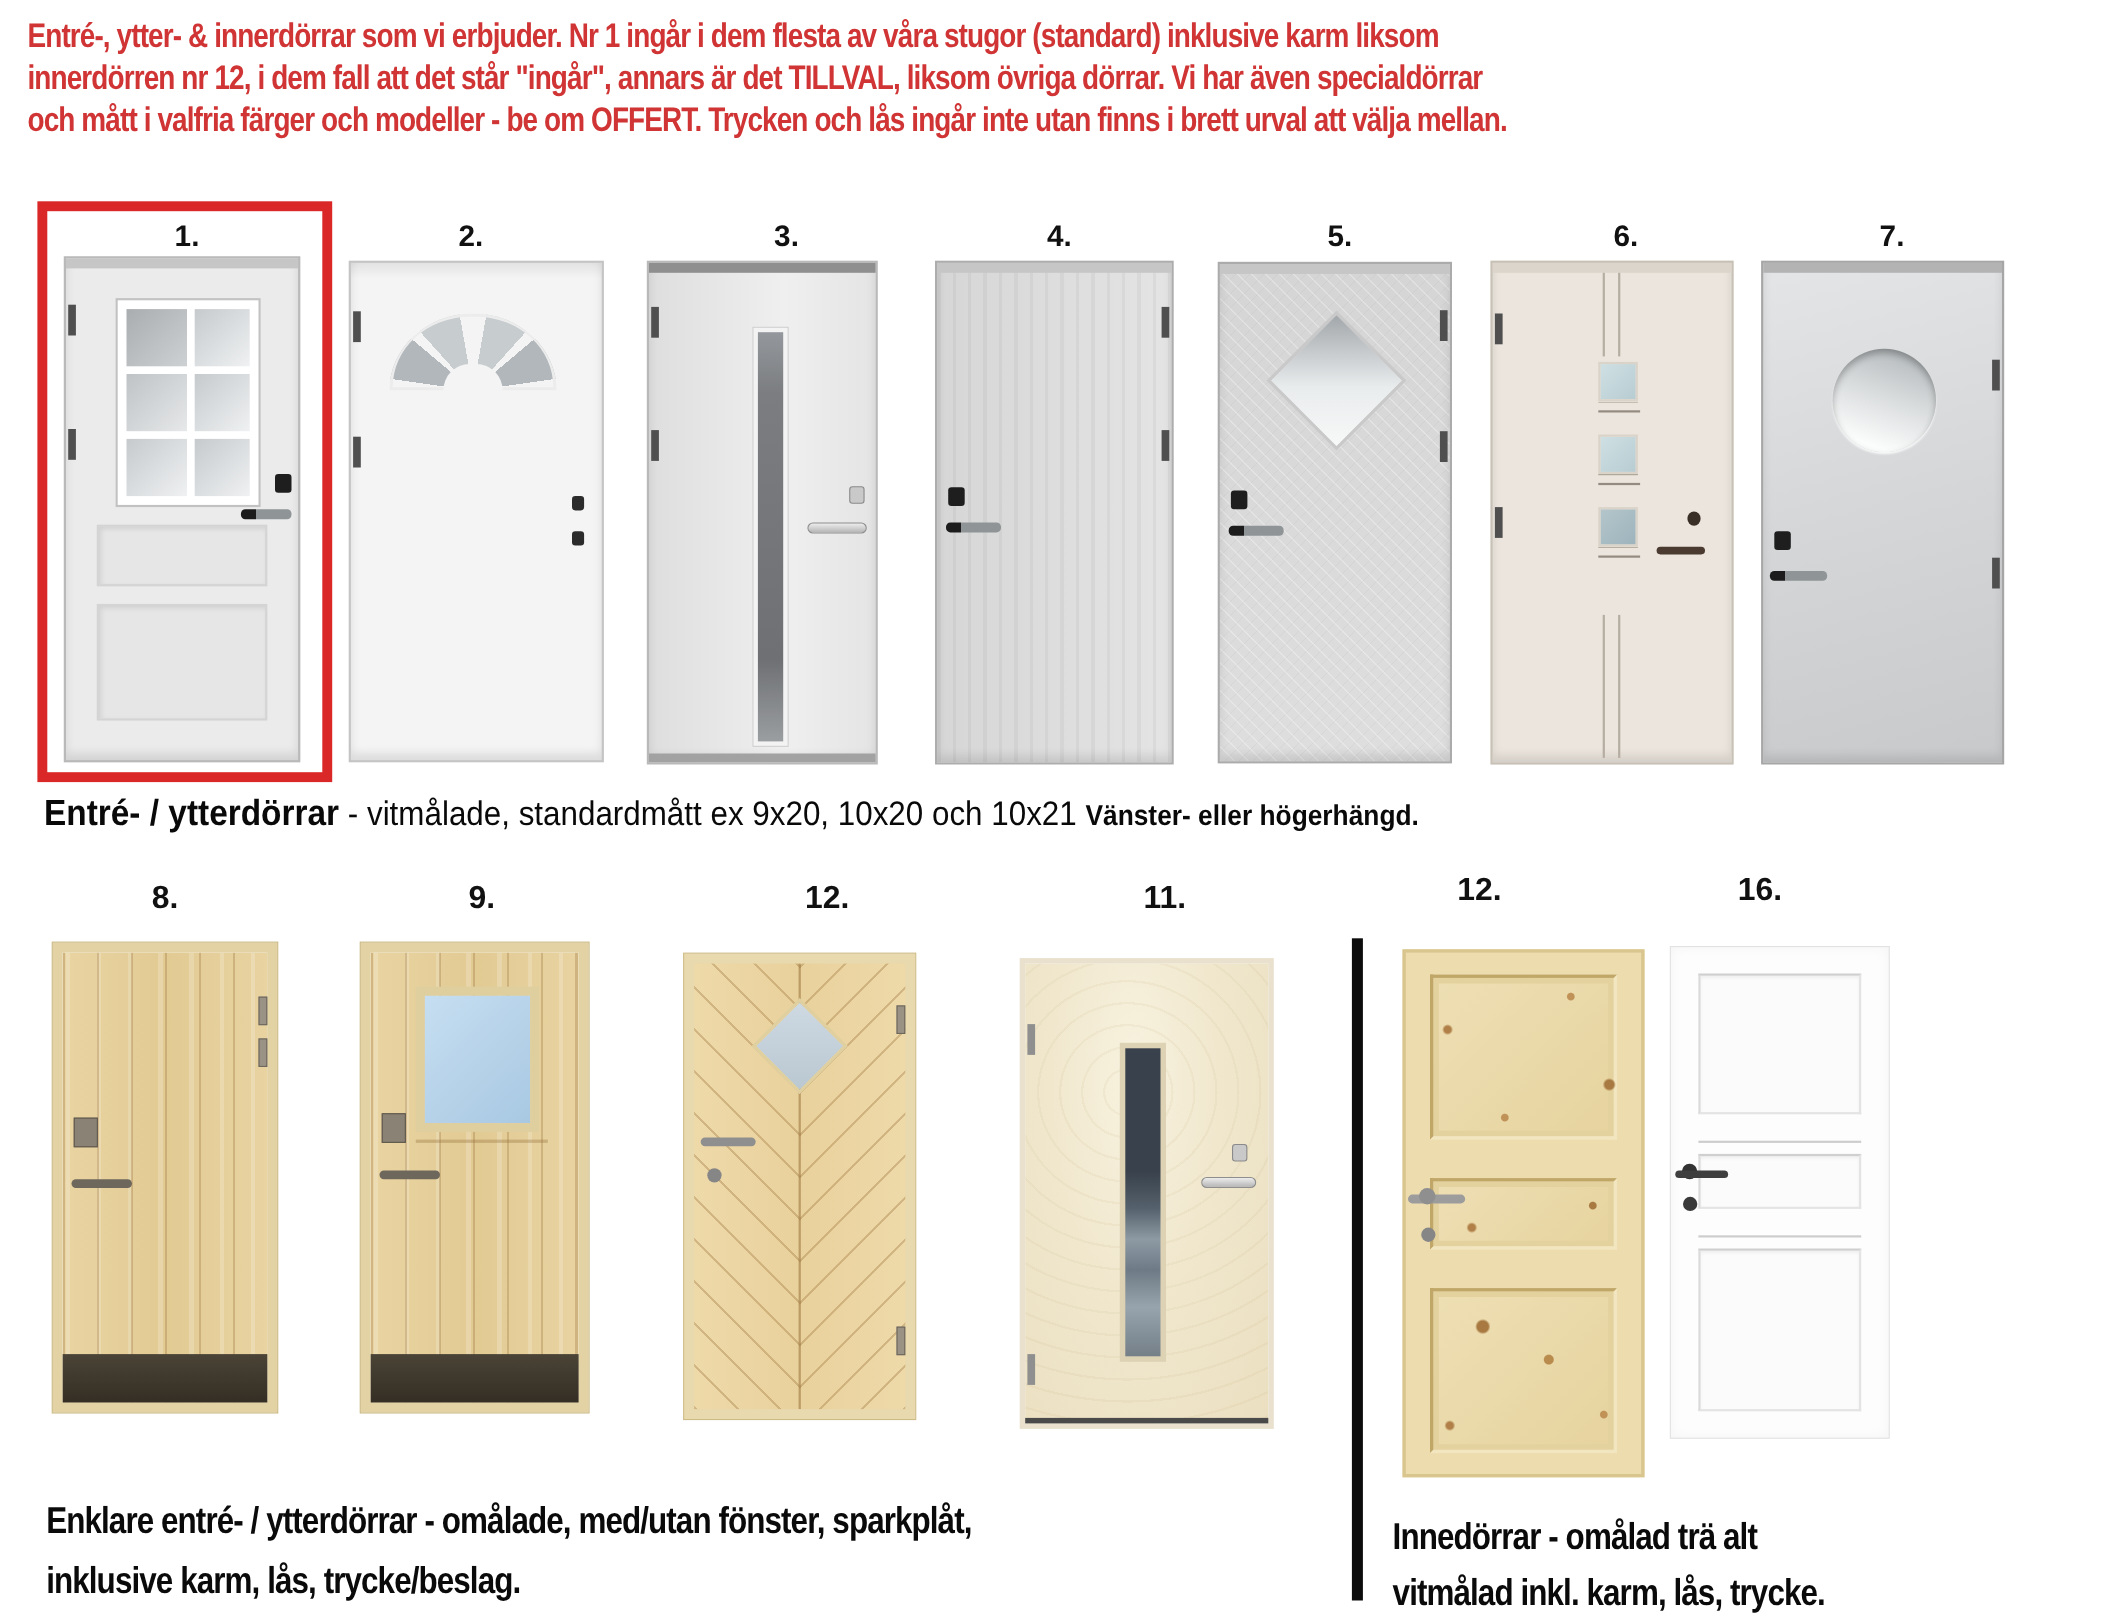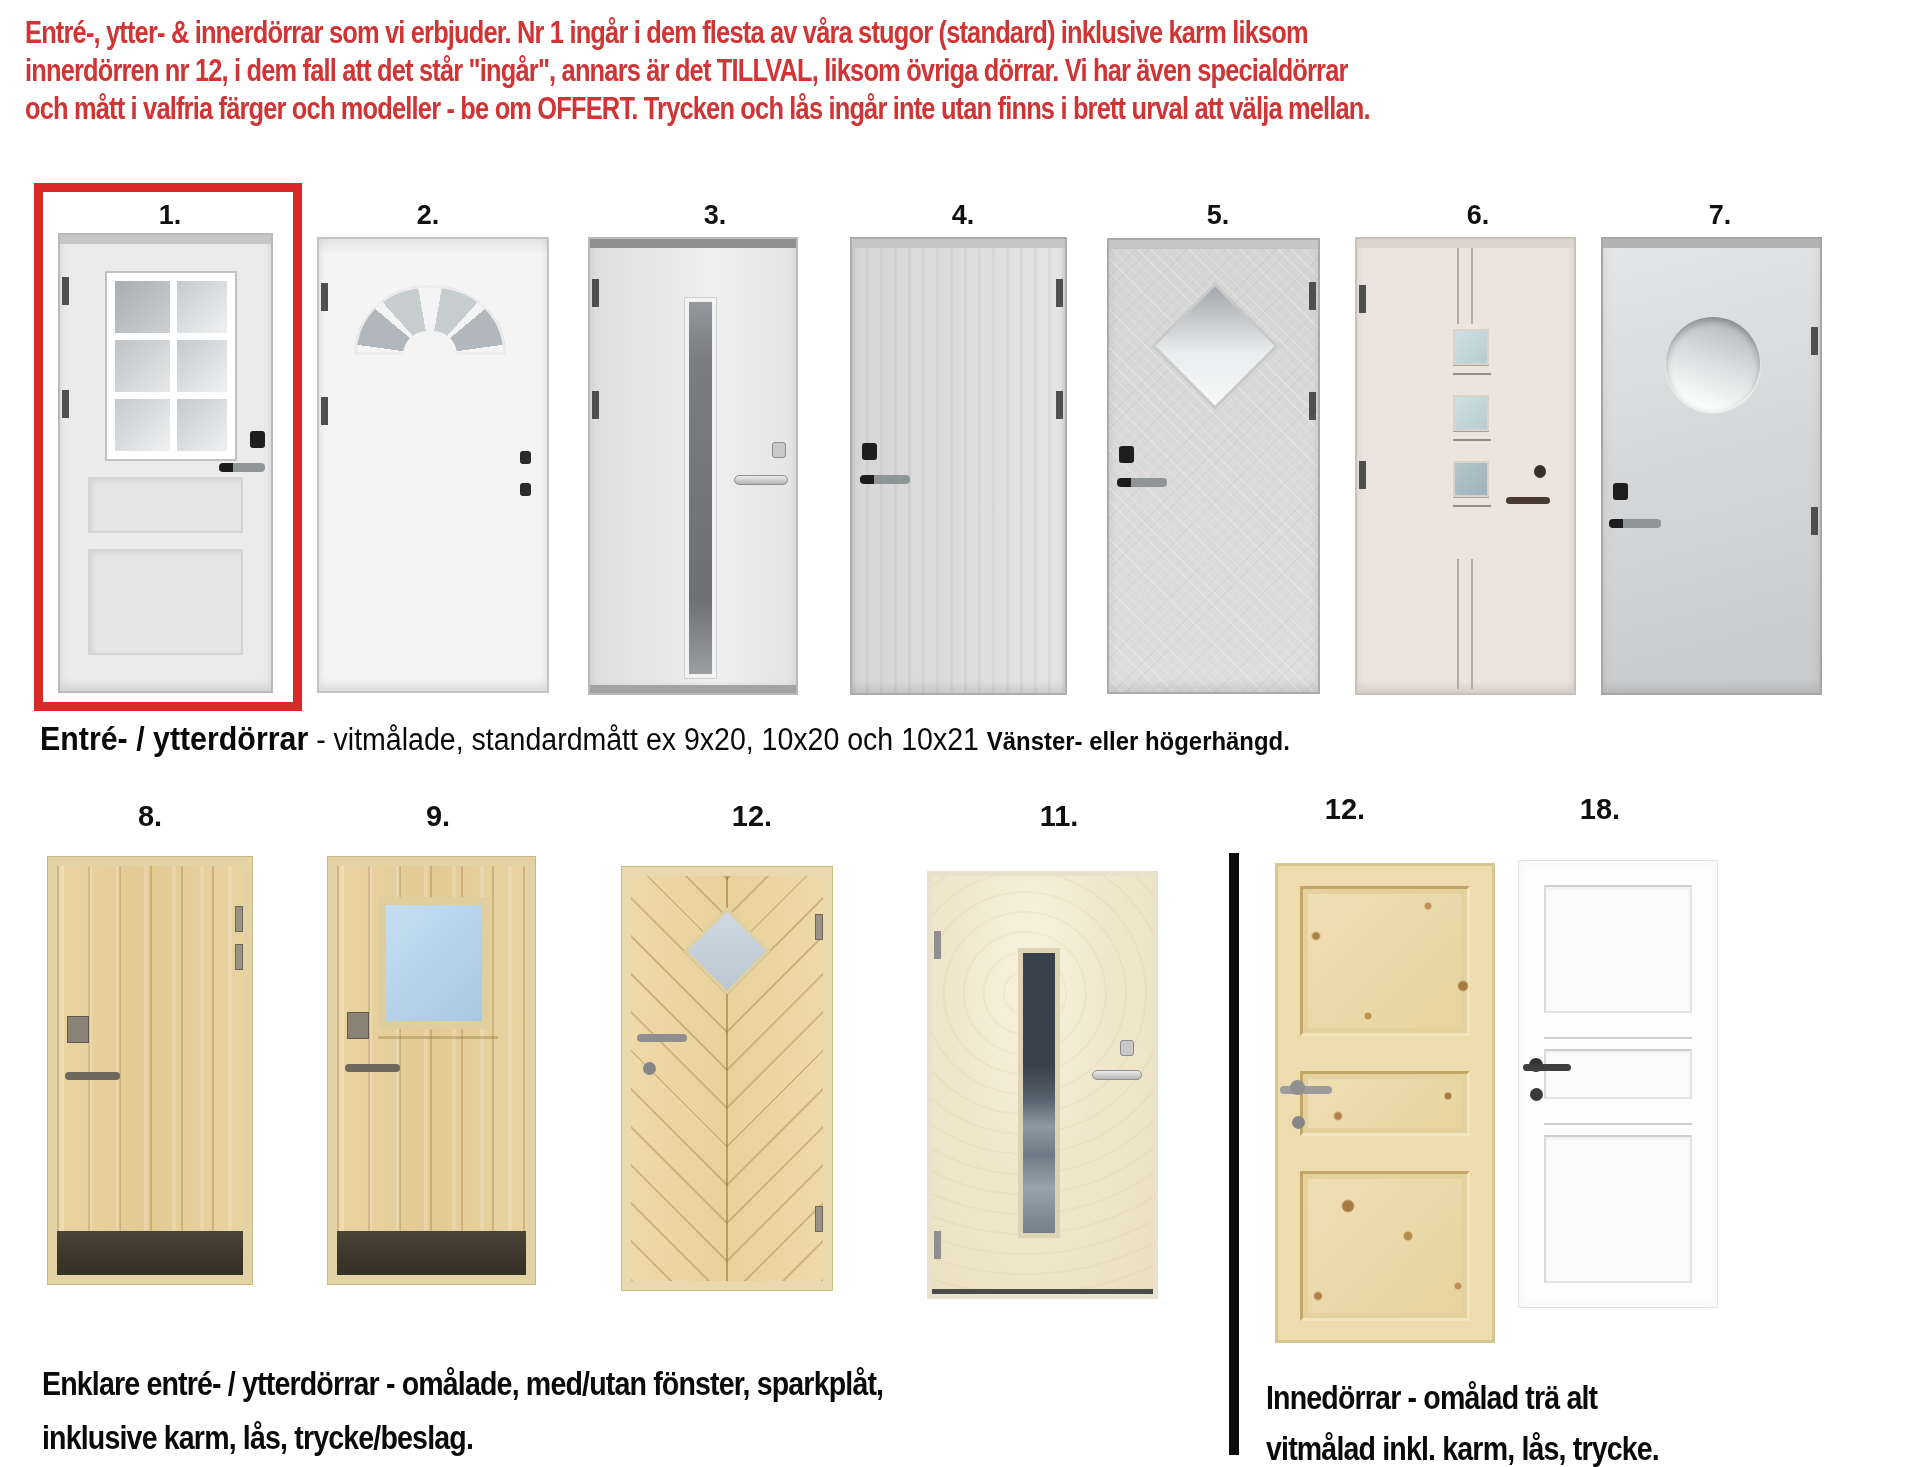--- a/index.html
+++ b/index.html
@@ -272,21 +272,21 @@
 
   <div class="cap1">
     <span class="c1b">Entré- / ytterdörrar</span><span class="c1r"> - vitmålade, standardmått ex 9x20, 10x20 och 10x21 </span><span class="c1b2">Vänster- eller högerhängd.</span>
   </div>
 
   <div class="num r2" style="left:150px;  top:800px;">8.</div>
   <div class="num r2" style="left:438px;  top:800px;">9.</div>
   <div class="num r2" style="left:752px;  top:800px;">12.</div>
   <div class="num r2" style="left:1059px; top:800px;">11.</div>
   <div class="num r2" style="left:1345px; top:793px;">12.</div>
-  <div class="num r2" style="left:1600px; top:793px;">18.</div>
+  <div class="num r2" style="left:1600px; top:793px;">16.</div>
 
   <div class="door planks" style="left:48px; top:857px; width:204px; height:427px;">
     <div class="hingeW" style="right:0; top:40px;"></div>
     <div class="hingeW" style="right:0; top:78px;"></div>
     <div class="d8-lock"></div>
     <div class="wood-lever" style="left:8px; top:206px; width:55px;"></div>
     <div class="kick"></div>
   </div>
 
   <div class="door planks" style="left:328px; top:857px; width:207px; height:427px;">

